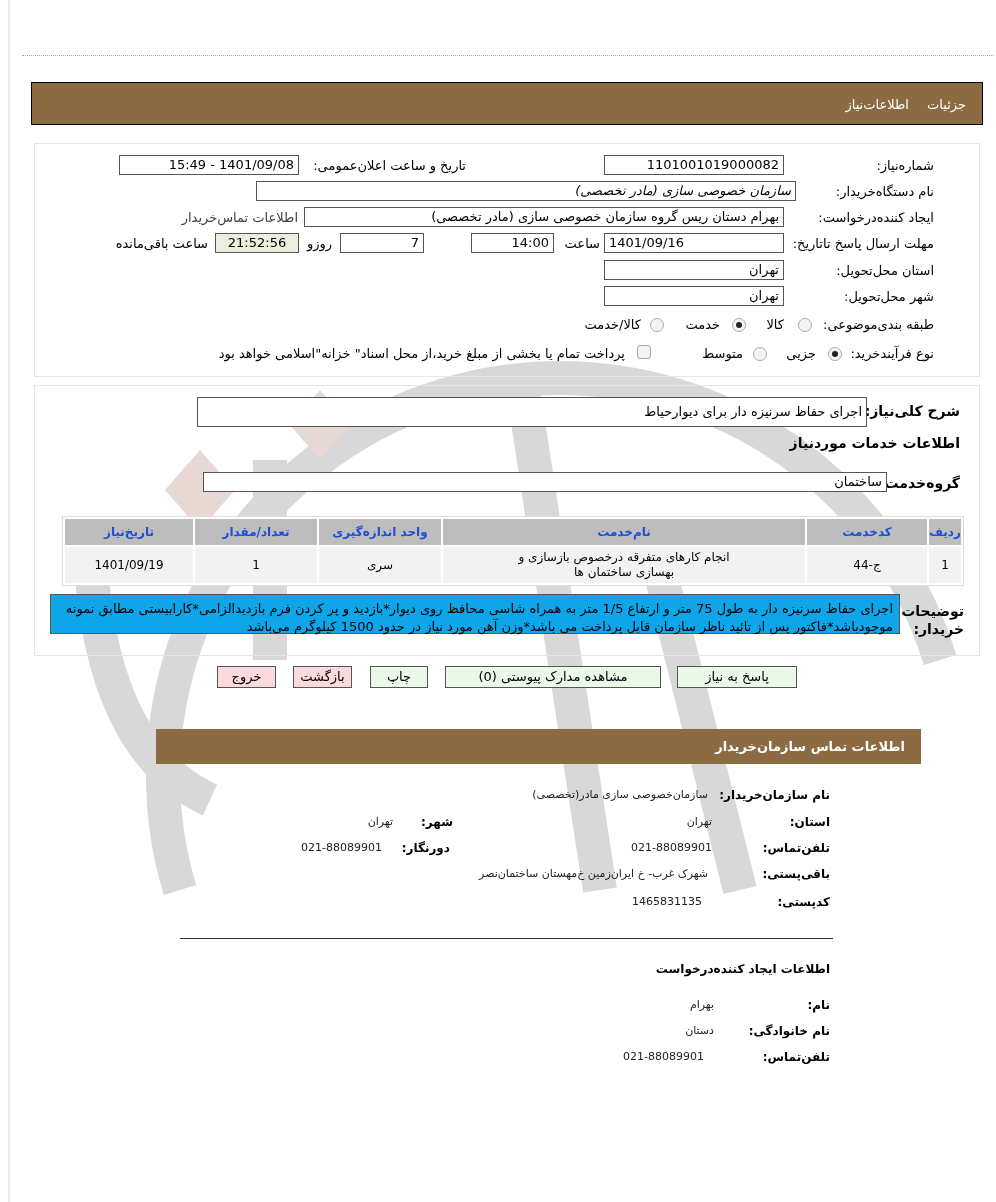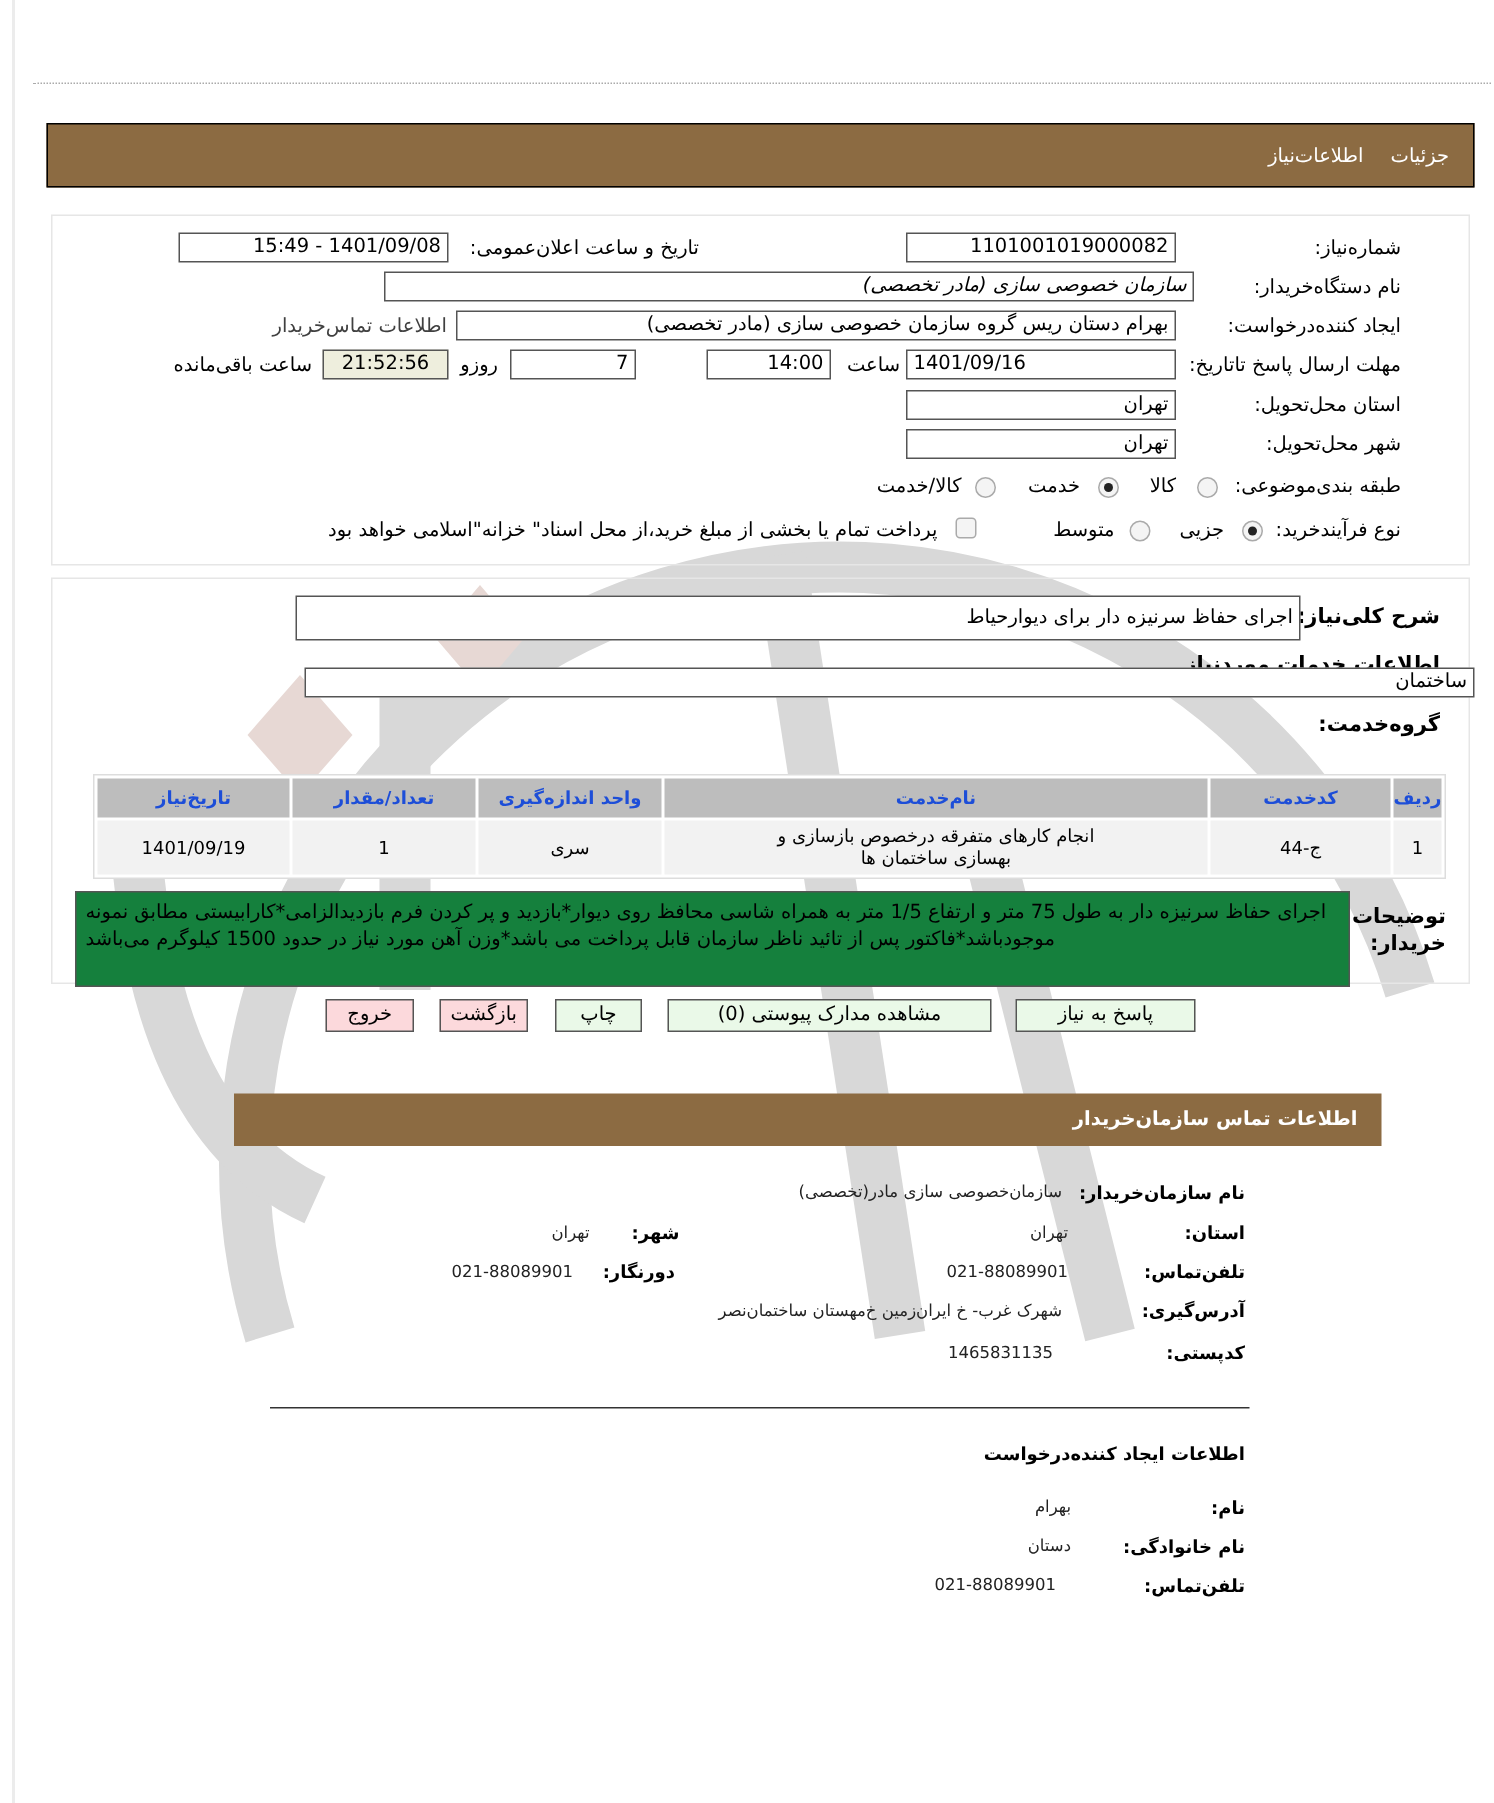--- a/index.html
+++ b/index.html
@@ -45,22 +45,22 @@
   .bold { font-weight: bold; }
 
   table.svc {
     position: absolute; left: 62px; top: 516px; width: 902px; border-collapse: separate; border-spacing: 2px;
     font-size: 12px; background: #fff; border: 1px solid #ddd;
   }
   table.svc th { background: #bdbdbd; height: 26px; font-weight: bold; color: #1d4ed8; text-align: center; }
   table.svc td { background: #f2f2f2; height: 36px; text-align: center; line-height: 15px; }
 
   .notes-box {
-    position: absolute; left: 50px; top: 594px; width: 850px; height: 64px; border: 1px solid #555; background: #15803d;
-    font-size: 13px; line-height: 18px; padding: 5px 6px; text-align: left;
+    position: absolute; left: 50px; top: 594px; width: 850px; height: 40px; border: 1px solid #555; background: #0ea5e9;
+    font-size: 13px; line-height: 18px; padding: 5px 6px; text-align: right;
   }
 
   .btn {
     position: absolute; height: 22px; border: 1px solid #555; font-size: 13px; line-height: 20px; text-align: center;
   }
   .btn.green { background: #eaf9e8; }
   .btn.pink { background: #fcd9dc; }
 
   .sub-bar {
     position: absolute; left: 156px; top: 729px; width: 765px; height: 35px; background: #8c6b42;
@@ -140,21 +140,21 @@
 <span class="lbl" style="right:371px; top:346px;">پرداخت تمام یا بخشی از مبلغ خرید،از محل اسناد" خزانه"اسلامی خواهد بود</span>
 
 <div class="panel p2"></div>
 
 <span class="lbl bold" style="right:36px; top:403px; font-size:14px;">شرح کلی‌نیاز:</span>
 <div class="fld r" style="left:197px; top:397px; width:670px; height:30px; line-height:28px;">اجرای حفاظ سرنیزه دار برای دیوارحیاط</div>
 
 <span class="lbl bold" style="right:36px; top:435px; font-size:14px;">اطلاعات خدمات موردنیاز</span>
 
 <span class="lbl bold" style="right:36px; top:475px; font-size:14px;">گروه‌خدمت:</span>
-<div class="fld r" style="left:203px; top:445px; width:780px;">ساختمان</div>
+<div class="fld r" style="left:203px; top:472px; width:684px;">ساختمان</div>
 
 <table class="svc">
   <thead>
     <tr>
       <th style="width:32px;">ردیف</th>
       <th style="width:120px;">کدخدمت</th>
       <th style="width:362px;">نام‌خدمت</th>
       <th style="width:122px;">واحد اندازه‌گیری</th>
       <th style="width:122px;">تعداد/مقدار</th>
       <th>تاریخ‌نیاز</th>
@@ -189,21 +189,21 @@
 <span class="ci b" style="right:166px; top:815px;">استان:</span>
 <span class="ci" style="right:284px; top:815px;">تهران</span>
 <span class="ci b" style="right:543px; top:815px;">شهر:</span>
 <span class="ci" style="right:603px; top:815px;">تهران</span>
 
 <span class="ci b" style="right:166px; top:841px;">تلفن‌تماس:</span>
 <span class="ci" style="right:284px; top:841px;">021-88089901</span>
 <span class="ci b" style="right:546px; top:841px;">دورنگار:</span>
 <span class="ci" style="right:614px; top:841px;">021-88089901</span>
 
-<span class="ci b" style="right:166px; top:867px;">آدرس‌گیری:</span>
+<span class="ci b" style="right:166px; top:867px;">باقی‌پستی:</span>
 <span class="ci" style="right:288px; top:867px;">شهرک غرب- خ ایران‌زمین خ‌مهستان ساختمان‌نصر</span>
 
 <span class="ci b" style="right:166px; top:895px;">کد‌پستی:</span>
 <span class="ci" style="right:294px; top:895px;">1465831135</span>
 
 <div class="hr"></div>
 
 <span class="ci b" style="right:166px; top:962px;">اطلاعات ایجاد کننده‌درخواست</span>
 
 <span class="ci b" style="right:166px; top:998px;">نام:</span>

